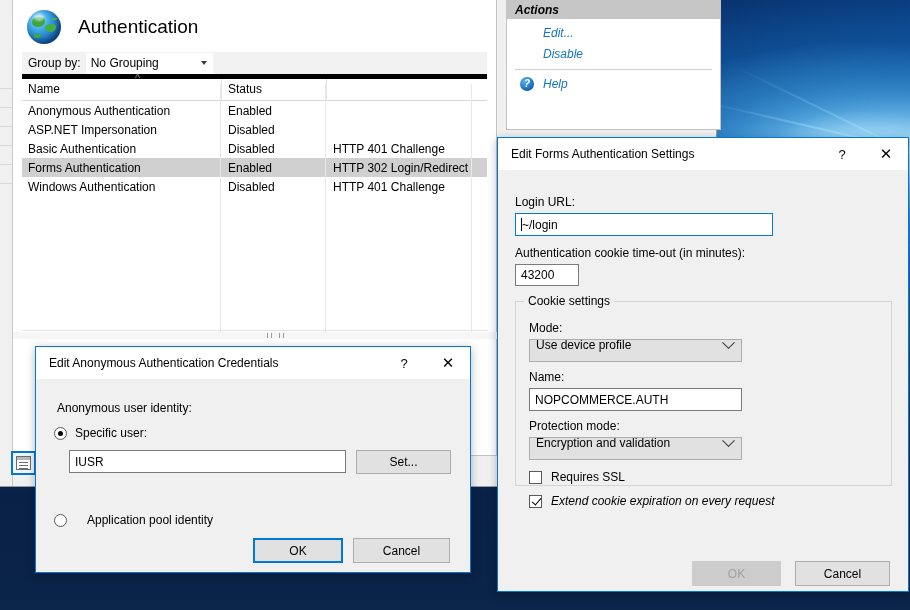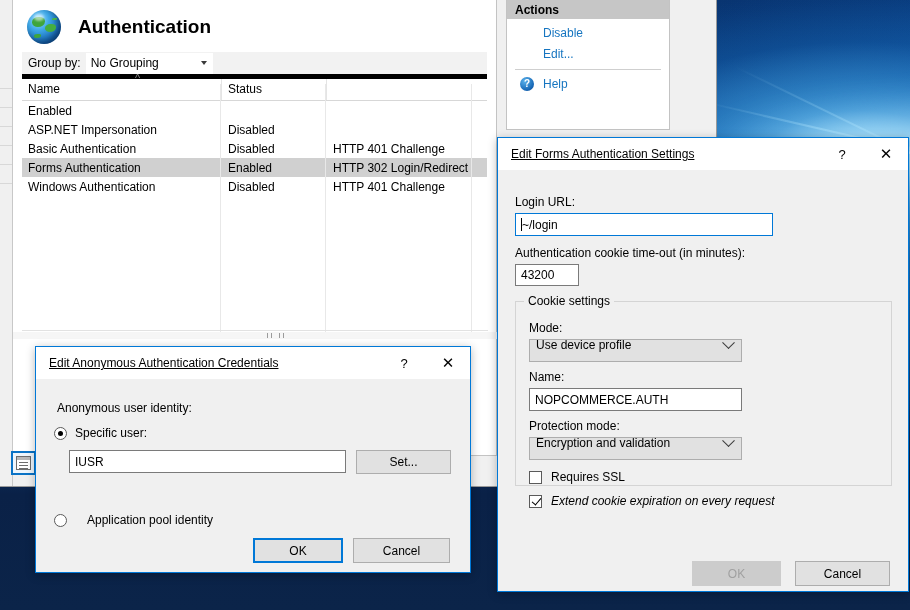--- a/index.html
+++ b/index.html
@@ -27,21 +27,21 @@
   #iis-treestrip .tsline{position:absolute;left:0;width:12px;height:1px;background:#d8d8d8;}
 
   #content-pane{position:absolute;left:13px;top:0;width:484px;height:456px;background:#fff;border:1px solid #c3c3c3;border-top:none;border-left:none;box-sizing:border-box;}
 
   .page-header{display:flex;align-items:center;padding:10px 0 6px 14px;}
   .globe{width:34px;height:34px;border-radius:50%;flex:0 0 auto;position:relative;
     background:radial-gradient(circle at 33% 28%, #9fe0ff 0%, #3ea8e8 32%, #1464b4 72%, #0d3e80 100%);
     box-shadow:inset -3px -3px 6px rgba(0,0,0,.35);}
   .globe::before{content:"";position:absolute;left:5px;top:7px;width:13px;height:10px;border-radius:50% 40% 55% 45%;background:#3fa53c;box-shadow:12px 6px 0 -1px #45ae40, -1px 14px 0 -3px #3fa53c, 16px -3px 0 -4px #49b544;}
   .globe::after{content:"";position:absolute;left:7px;top:4px;width:10px;height:7px;border-radius:50%;background:rgba(255,255,255,.55);filter:blur(1px);}
-  .page-title{font-size:19px;margin-left:17px;color:#000;font-weight:700;}
+  .page-title{font-size:19px;margin-left:17px;color:#000;font-weight:400;}
 
   .groupbar{margin:2px 9px 0 9px;height:22px;background:#f2f2f2;border-bottom:5px solid #000000;display:flex;align-items:center;position:relative;}
   .groupbar .gb-label{padding:0 5px 0 6px;font-size:12px;}
   .groupbar .gb-combo{display:flex;align-items:center;height:21px;min-width:118px;background:#fff;padding:0 4px 0 5px;justify-content:space-between;}
   .groupbar .gb-combo .txt{font-size:12px;}
   .gb-caret{width:0;height:0;border-left:3.5px solid transparent;border-right:3.5px solid transparent;border-top:4px solid #3a3a3a;margin-left:10px;margin-right:2px;}
 
   .lv{margin:0 9px 0 9px;}
   .lv-head{display:flex;height:21px;border-bottom:1px solid #d7d7d7;position:relative;}
   .lv-head .col{font-size:12px;padding:3px 0 0 6px;box-sizing:border-box;border-right:1px solid #e4e4e4;}
@@ -58,32 +58,32 @@
   #list-bottom-rule{position:absolute;left:22px;top:330px;width:466px;height:1px;background:#e2e2e2;}
   #splitter{position:absolute;left:13px;top:332px;width:484px;height:7px;background:#f6f6f6;}
   #splitter .grip{position:absolute;top:1px;width:1px;height:5px;background:#9b9b9b;}
 
   #features-view-btn{position:absolute;left:11px;top:451px;width:25px;height:24px;background:#eef6fd;border:2px solid #0a73c6;box-sizing:border-box;display:flex;align-items:center;justify-content:center;}
   .fv-icon{width:15px;height:14px;background:#fff;border:1px solid #6c6c6c;box-sizing:border-box;position:relative;}
   .fv-icon::before{content:"";position:absolute;left:0;right:0;top:0;height:3px;background:#b8b8b8;}
   .fv-icon::after{content:"";position:absolute;left:2px;top:5px;width:9px;height:1px;background:#6c6c6c;box-shadow:0 3px 0 #6c6c6c, 0 6px 0 #6c6c6c;}
 
   
-  #actions-pane{position:absolute;left:506px;top:0;width:164px;height:130px;background:#fff;border:1px solid #c3c3c3;border-top:none;box-sizing:border-box;}
+  #actions-pane{position:absolute;left:506px;top:0;width:215px;height:130px;background:#fff;border:1px solid #c3c3c3;border-top:none;box-sizing:border-box;font-style:italic;}
   #actions-header{height:19px;background:#c6c6c6;display:flex;align-items:center;padding-left:8px;font-weight:bold;font-size:12px;}
   .act-link{color:#1675c0;font-size:12px;padding-left:36px;margin-top:7px;cursor:pointer;}
   #actions-sep{margin:8px 8px 0 8px;height:1px;background:#cfcfcf;}
   .act-help{display:flex;align-items:center;padding-left:13px;margin-top:7px;}
   .help-icon{width:14px;height:14px;border-radius:50%;background:radial-gradient(circle at 35% 30%,#5ab2ec,#1565b4 70%,#0d3f7d);color:#fff;font-size:10px;font-weight:bold;display:flex;align-items:center;justify-content:center;line-height:1;}
   .act-help .lbl{color:#1675c0;font-size:12px;margin-left:9px;}
 
   
   .dlg{position:absolute;background:#f0f0f0;border:1px solid #0078d7;box-sizing:border-box;box-shadow:0 2px 9px rgba(0,0,0,.28);}
   .dlg-title{height:32px;background:#fff;display:flex;align-items:center;border-bottom:1px solid #f0f0f0;}
-  .dlg-title .t{font-size:12px;padding-left:13px;flex:1;text-decoration:underline;}
+  .dlg-title .t{font-size:12px;padding-left:13px;flex:1;}
   .dlg-title .btn{width:44px;height:31px;display:flex;align-items:center;justify-content:center;font-size:13px;color:#000;cursor:default;}
   .dlg-title .btn.close{font-size:15px;}
   .dlg-body{position:relative;}
 
   .lbl{font-size:12px;}
   .tbox{background:#fff;border:1px solid #7a7a7a;box-sizing:border-box;font-size:12px;display:flex;align-items:center;padding-left:5px;}
   .tbox.focused{border:1px solid #0078d7;}
   .tbox .caret{width:1px;height:13px;background:#000;margin-right:0px;}
   .combo{background:#e1e1e1;border:1px solid #adadad;box-sizing:border-box;font-size:12px;display:flex;align-items:center;justify-content:space-between;padding:0 8px 11px 6px;}
   .chev{width:8px;height:8px;border-right:1.4px solid #3c3c3c;border-bottom:1.4px solid #3c3c3c;transform:rotate(45deg) translate(-2px,-2px);}
@@ -142,20 +142,21 @@
     </div>
 
     <div class="lv">
       <div class="lv-head">
         <div class="col c-name">Name</div>
         <div class="col c-status">Status</div>
         <div class="lv-sortmark">^</div>
       </div>
 
       <div class="lv-row">
+        <div class="cell c-name">Anonymous Authentication</div>
         <div class="cell c-status">Enabled</div>
         <div class="cell c-resp"></div>
       </div>
       <div class="lv-row">
         <div class="cell c-name">ASP.NET Impersonation</div>
         <div class="cell c-status">Disabled</div>
         <div class="cell c-resp"></div>
       </div>
       <div class="lv-row">
         <div class="cell c-name">Basic Authentication</div>
@@ -187,22 +188,22 @@
     <div class="grip" style="left:266px;"></div>
     <div class="grip" style="left:270px;"></div>
   </div>
 
   <div id="features-view-btn">
     <div class="fv-icon"></div>
   </div>
 
   <div id="actions-pane">
     <div id="actions-header">Actions</div>
+    <div class="act-link">Edit...</div>
     <div class="act-link">Disable</div>
-    <div class="act-link">Edit...</div>
     <div id="actions-sep"></div>
     <div class="act-help">
       <span class="help-icon">?</span>
       <span class="lbl">Help</span>
     </div>
   </div>
 </div>
 
 <div class="dlg" id="dlg-forms">
   <div class="dlg-title">

